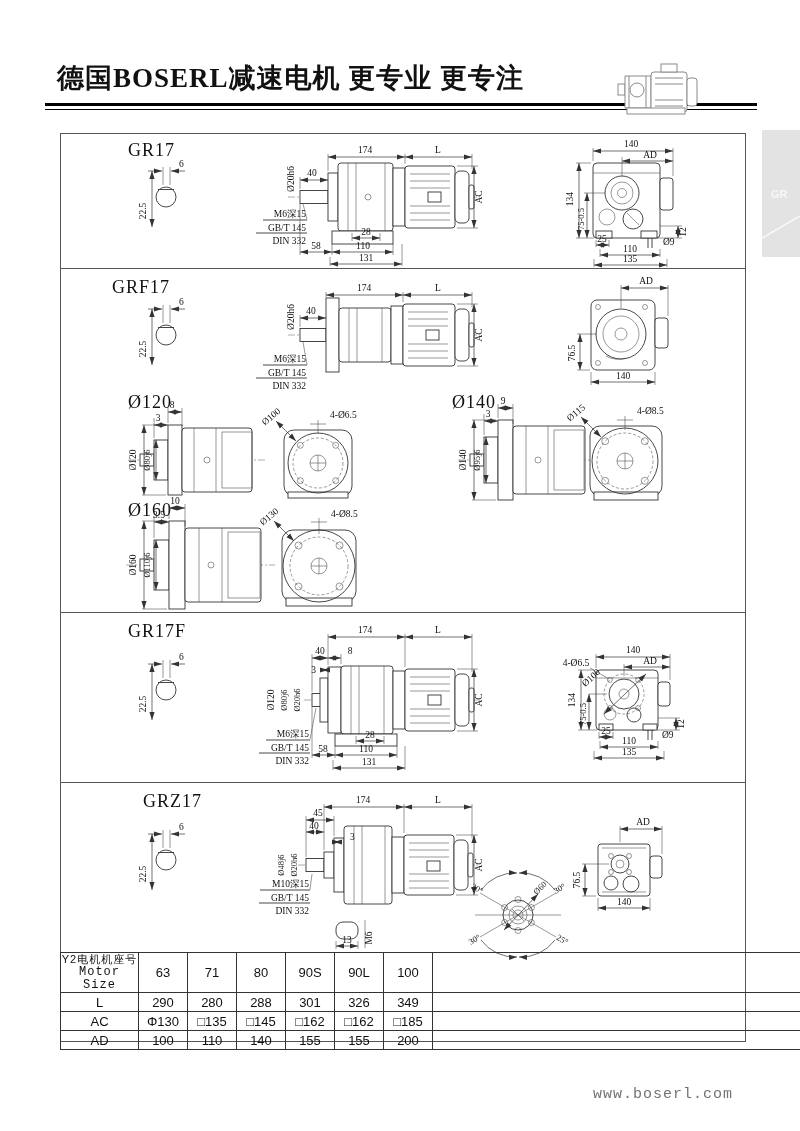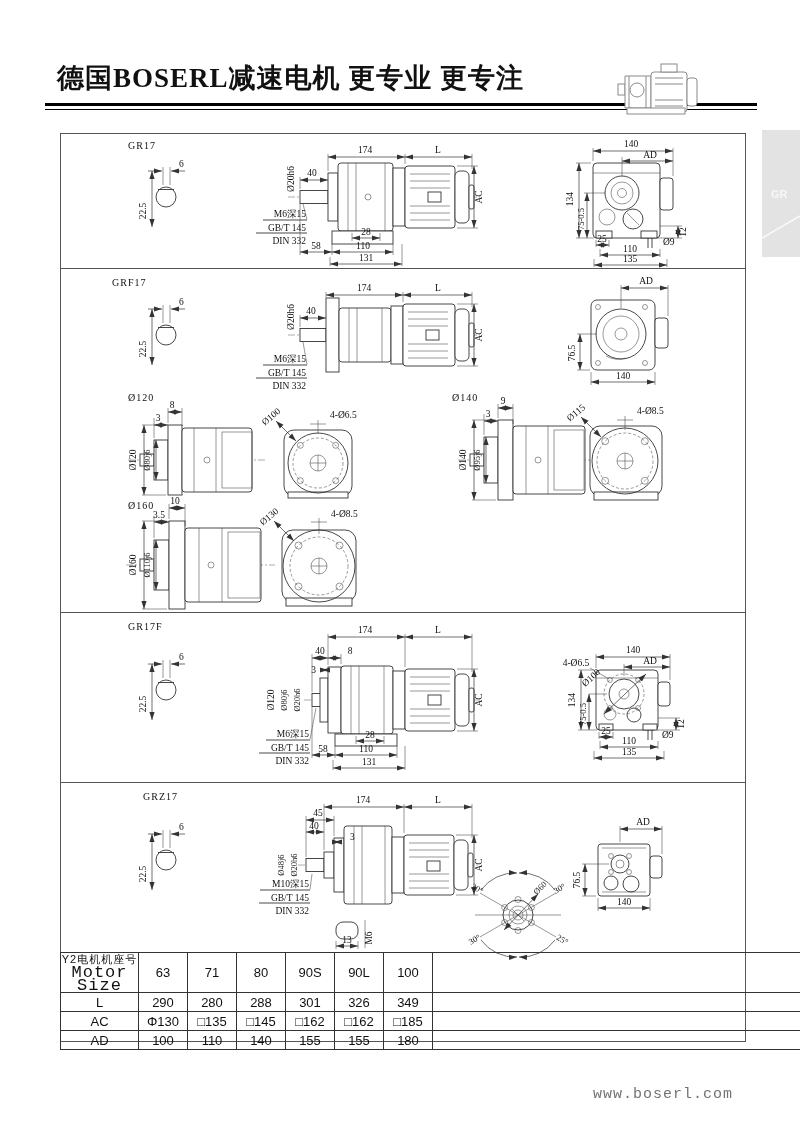--- a/index.html
+++ b/index.html
@@ -1,38 +1,38 @@
 <!DOCTYPE html>
 <html><head>
 <meta charset="utf-8">
 <style>
   *{margin:0;padding:0;box-sizing:border-box}
   html,body{background:#fff}
   body{width:800px;height:1131px;position:relative;font-family:"Liberation Serif",serif;color:#111;overflow:hidden}
   .abs{position:absolute}
   .page-title{font-size:27px;font-weight:bold;letter-spacing:1px;font-family:"Liberation Serif",serif}
   .rule{position:absolute;left:45px;width:712px;background:#000}
-  .sec-title{position:absolute;font-size:10px;letter-spacing:1px;color:#111}
+  .sec-title{position:absolute;font-size:18px;letter-spacing:1px;color:#111}
   svg{position:absolute;overflow:visible}
   .ln{stroke:#333;stroke-width:.9;fill:none}
   .fl{stroke:#333;stroke-width:.9;fill:#fff}
   .lt{stroke:#444;stroke-width:.55;fill:none}
   .cl{stroke:#666;stroke-width:.55;stroke-dasharray:7 2 2 2;fill:none}
   .bcc{stroke:#555;stroke-width:.6;stroke-dasharray:3 2;fill:none}
   .da{marker-start:url(#as);marker-end:url(#ae);stroke:#333;stroke-width:.7;fill:none}
   .de{marker-end:url(#ae);stroke:#333;stroke-width:.7;fill:none}
   text.dim{font-size:9.5px;fill:#111;font-family:"Liberation Serif",serif}
   text.dims{font-size:8.5px;fill:#111;font-family:"Liberation Serif",serif}
   .frame{position:absolute;border:1px solid #555}
   .divider{position:absolute;height:1px;background:#555}
   table.spec{position:absolute;left:60px;top:952px;width:758px;border-collapse:collapse;font-family:"Liberation Sans",sans-serif;table-layout:fixed}
   table.spec td{border:1px solid #333;text-align:center;vertical-align:middle;font-size:13px;color:#111;height:19px;padding:0}
   table.spec tr.hdr td{height:33px}
   .hc1{font-size:11px;line-height:13px;letter-spacing:1px}
-  .hc2{font-size:17px;line-height:13px;letter-spacing:1px;font-family:"Liberation Mono",monospace}
+  .hc2{font-size:12px;line-height:13px;letter-spacing:1px;font-family:"Liberation Mono",monospace}
   .side-tab{position:absolute;left:762px;top:130px;width:38px;height:127px;background:#e3e3e3}
   .side-tab span{position:absolute;left:9px;top:58px;font-family:"Liberation Sans",sans-serif;font-size:11px;font-weight:bold;color:#f7f7f7}
   .footer{position:absolute;left:593px;top:1086px;font-family:"Liberation Mono",monospace;font-size:15px;letter-spacing:1px;color:#737373}
 </style>
 </head>
 <body>
 
 <svg width="0" height="0">
   <defs>
     <marker id="ae" markerWidth="9" markerHeight="8" refX="8" refY="4" orient="auto" markerUnits="userSpaceOnUse">
@@ -732,21 +732,21 @@
     <td>□185</td>
     <td></td>
   </tr>
   <tr>
     <td>AD</td>
     <td>100</td>
     <td>110</td>
     <td>140</td>
     <td>155</td>
     <td>155</td>
-    <td>180</td>
+    <td>200</td>
     <td></td>
   </tr>
 </tbody>
   </table>
 
 <div class="side-tab">
   <span>GR</span>
   <svg style="left:0;top:0" width="38" height="127" viewBox="0 0 38 127">
     <line x1="0" y1="108" x2="38" y2="86" stroke="#fafafa" stroke-width="1.5"></line>
   </svg>

